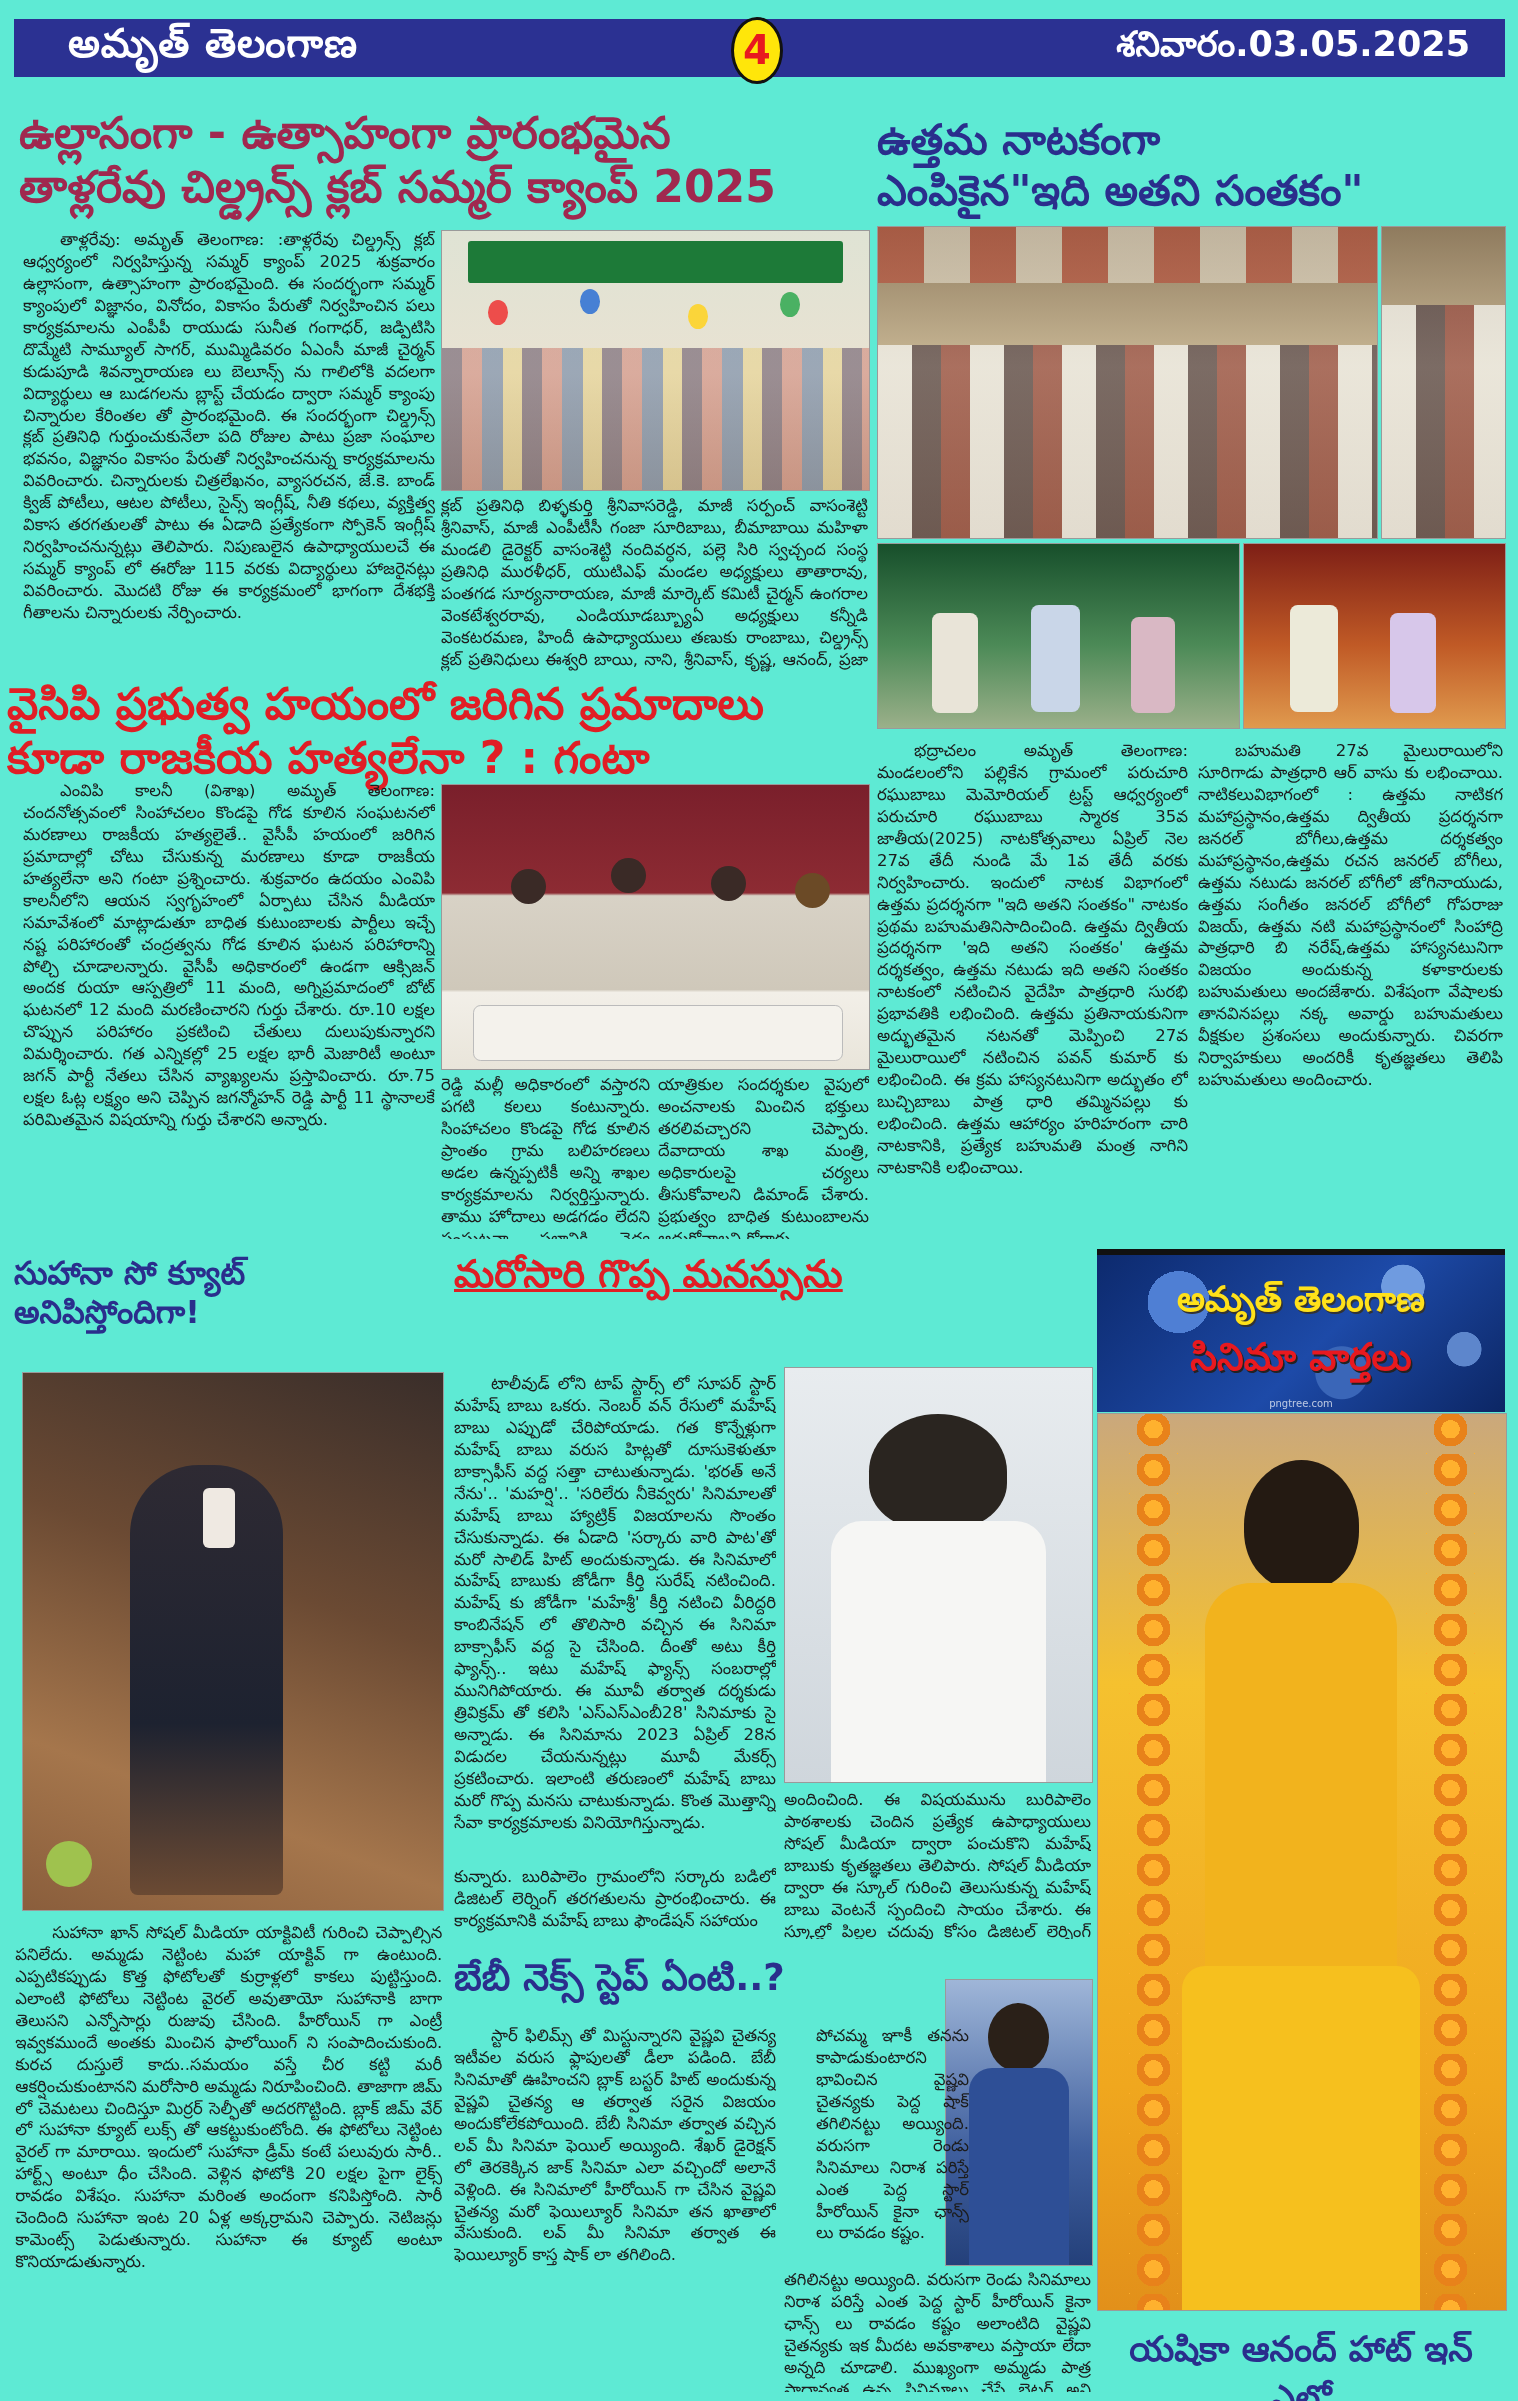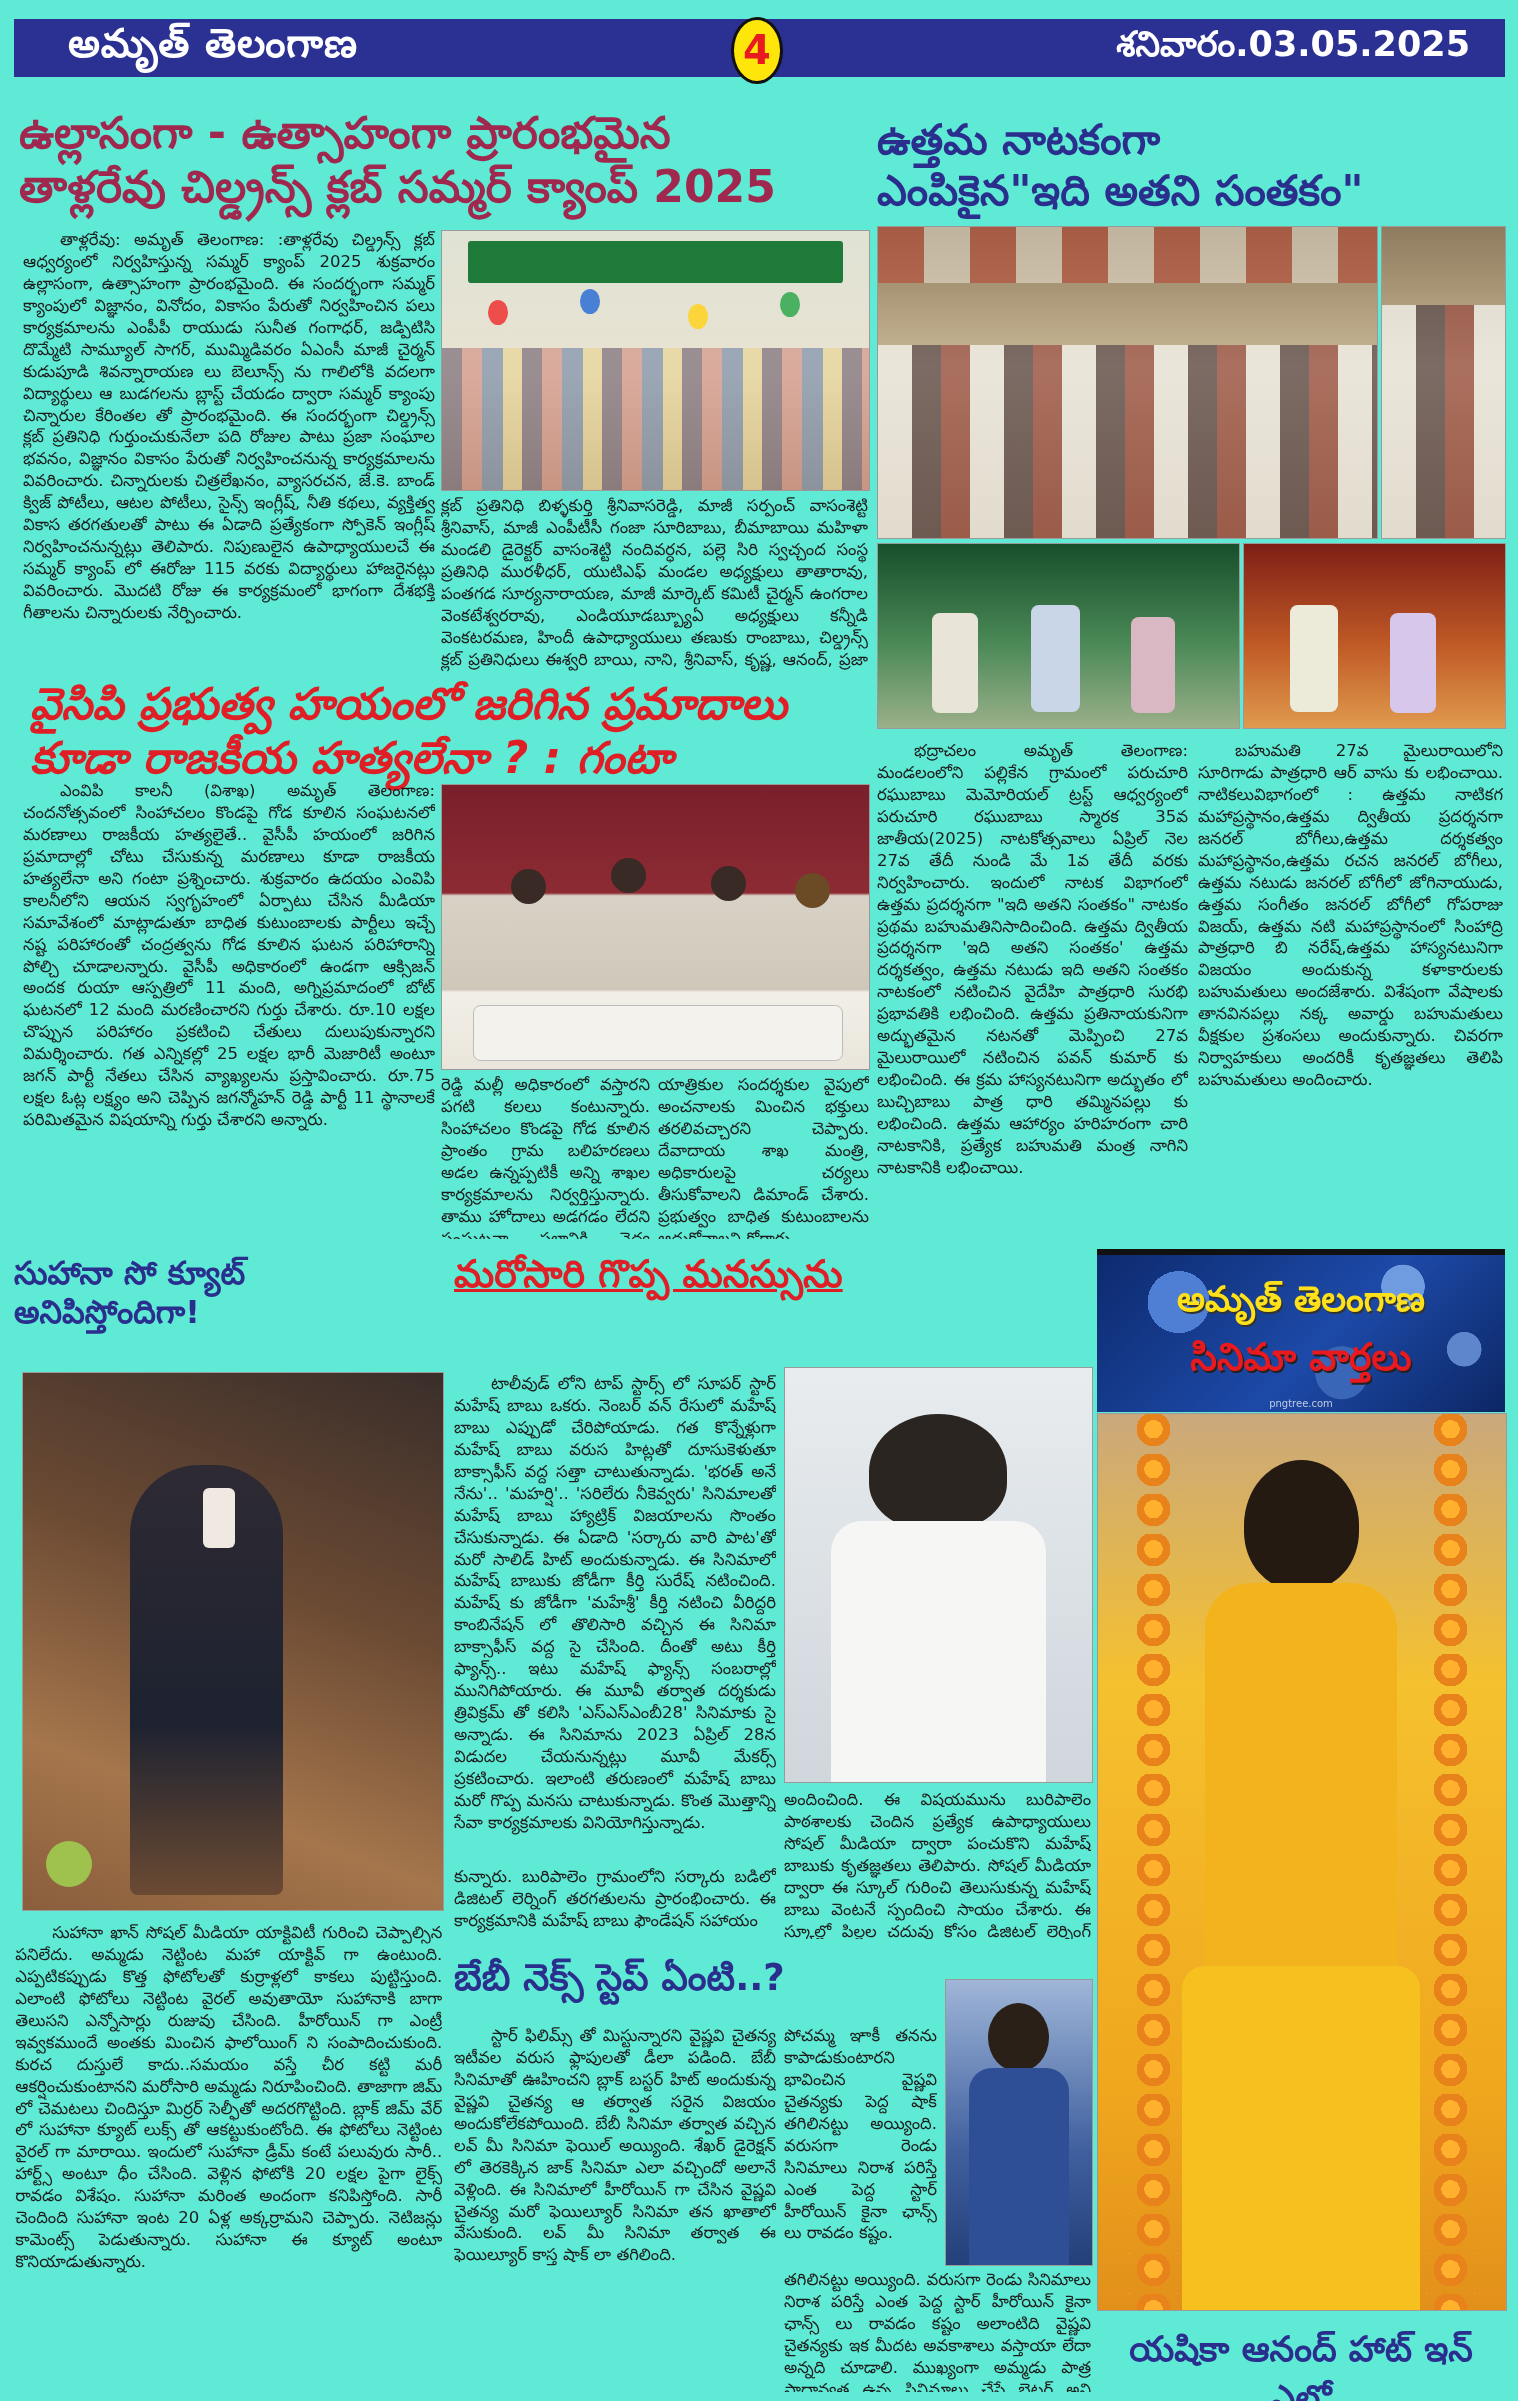--- a/index.html
+++ b/index.html
@@ -105,21 +105,21 @@
     <div class="fig" style="left:153px;top:61px;width:49px;height:107px;background:#c9d6e8;"></div>
     <div class="fig" style="left:253px;top:73px;width:44px;height:96px;background:#d9b8c4;"></div>
   </div>
   <div class="photo ph-stage-orange" style="left:1243px;top:543px;width:261px;height:184px;">
     <div class="fig" style="left:46px;top:61px;width:48px;height:107px;background:#ecead9;"></div>
     <div class="fig" style="left:146px;top:69px;width:46px;height:100px;background:#d7c7ea;"></div>
   </div>
   <div class="abs bodytext" style="left:877px;top:740px;width:311px;height:499px;">భద్రాచలం అమృత్ తెలంగాణ: మండలంలోని పల్లికేన గ్రామంలో పరుచూరి రఘుబాబు మెమోరియల్ ట్రస్ట్ ఆధ్వర్యంలో పరుచూరి రఘుబాబు స్మారక 35వ జాతీయ(2025) నాటకోత్సవాలు ఏప్రిల్ నెల 27వ తేదీ నుండి మే 1వ తేదీ వరకు నిర్వహించారు. ఇందులో నాటక విభాగంలో ఉత్తమ ప్రదర్శనగా "ఇది అతని సంతకం" నాటకం ప్రథమ బహుమతినిసాదించింది. ఉత్తమ ద్వితీయ ప్రదర్శనగా 'ఇది అతని సంతకం' ఉత్తమ దర్శకత్వం, ఉత్తమ నటుడు ఇది అతని సంతకం నాటకంలో నటించిన వైదేహి పాత్రధారి సురభి ప్రభావతికి లభించింది. ఉత్తమ ప్రతినాయకునిగా అద్భుతమైన నటనతో మెప్పించి 27వ మైలురాయిలో నటించిన పవన్ కుమార్ కు లభించింది. ఈ క్రమ హాస్యనటునిగా అద్భుతం లో బుచ్చిబాబు పాత్ర ధారి తమ్మినపల్లు కు లభించింది. ఉత్తమ ఆహార్యం హరిహరంగా చారి నాటకానికి, ప్రత్యేక బహుమతి మంత్ర నాగిని నాటకానికి లభించాయి.</div>
   <div class="abs bodytext" style="left:1198px;top:740px;width:305px;height:499px;">బహుమతి 27వ మైలురాయిలోని సూరిగాడు పాత్రధారి ఆర్ వాసు కు లభించాయి. నాటికలువిభాగంలో : ఉత్తమ నాటికగ మహాప్రస్థానం,ఉత్తమ ద్వితీయ ప్రదర్శనగా జనరల్ బోగీలు,ఉత్తమ దర్శకత్వం మహాప్రస్థానం,ఉత్తమ రచన జనరల్ బోగీలు, ఉత్తమ నటుడు జనరల్ బోగీలో జోగినాయుడు, ఉత్తమ సంగీతం జనరల్ బోగీలో గోపరాజు విజయ్, ఉత్తమ నటి మహాప్రస్థానంలో సింహాద్రి పాత్రధారి బి నరేష్,ఉత్తమ హాస్యనటునిగా విజయం అందుకున్న కళాకారులకు బహుమతులు అందజేశారు. విశేషంగా వేషాలకు తానవినపల్లు నక్క అవార్డు బహుమతులు వీక్షకుల ప్రశంసలు అందుకున్నారు. చివరగా నిర్వాహకులు అందరికీ కృతజ్ఞతలు తెలిపి బహుమతులు అందించారు.</div>
 
-  <div class="abs hl hl-red" style="left:30px;top:677px;width:848px;font-style:italic;">
+  <div class="abs hl hl-red" style="left:7px;top:677px;width:848px;">
     <div>వైసిపి ప్రభుత్వ హయంలో జరిగిన ప్రమాదాలు</div>
     <div>కూడా రాజకీయ హత్యలేనా ? : గంటా</div>
   </div>
   <div class="abs bodytext" style="left:23px;top:780px;width:412px;height:460px;">ఎంవిపి కాలనీ (విశాఖ) అమృత్ తెలంగాణ: చందనోత్సవంలో సింహాచలం కొండపై గోడ కూలిన సంఘటనలో మరణాలు రాజకీయ హత్యలైతే.. వైసీపీ హయంలో జరిగిన ప్రమాదాల్లో చోటు చేసుకున్న మరణాలు కూడా రాజకీయ హత్యలేనా అని గంటా ప్రశ్నించారు. శుక్రవారం ఉదయం ఎంవిపి కాలనీలోని ఆయన స్వగృహంలో ఏర్పాటు చేసిన మీడియా సమావేశంలో మాట్లాడుతూ బాధిత కుటుంబాలకు పార్టీలు ఇచ్చే నష్ట పరిహారంతో చంద్రత్వను గోడ కూలిన ఘటన పరిహారాన్ని పోల్చి చూడాలన్నారు. వైసీపీ అధికారంలో ఉండగా ఆక్సిజన్ అందక రుయా ఆస్పత్రిలో 11 మంది, అగ్నిప్రమాదంలో బోట్ ఘటనలో 12 మంది మరణించారని గుర్తు చేశారు. రూ.10 లక్షల చొప్పున పరిహారం ప్రకటించి చేతులు దులుపుకున్నారని విమర్శించారు. గత ఎన్నికల్లో 25 లక్షల భారీ మెజారిటీ అంటూ జగన్ పార్టీ నేతలు చేసిన వ్యాఖ్యలను ప్రస్తావించారు. రూ.75 లక్షల ఓట్ల లక్ష్యం అని చెప్పిన జగన్మోహన్ రెడ్డి పార్టీ 11 స్థానాలకే పరిమితమైన విషయాన్ని గుర్తు చేశారని అన్నారు.</div>
   <div class="photo ph-press" style="left:441px;top:784px;width:427px;height:284px;">
     <div class="head" style="left:69px;top:84px;"></div>
     <div class="head" style="left:169px;top:73px;"></div>
     <div class="head" style="left:269px;top:81px;"></div>
     <div class="head" style="left:353px;top:88px;background:#6b4a26;"></div>
     <div class="fig" style="left:31px;bottom:7.7px;width:368px;height:54px;background:#f4f2ec;border:0.8px solid #bbb;"></div>
@@ -148,21 +148,21 @@
   </div>
   <div class="abs bodytext" style="left:784px;top:1789px;width:307px;height:150px;text-indent:0;">అందించింది. ఈ విషయమును బురిపాలెం పాఠశాలకు చెందిన ప్రత్యేక ఉపాధ్యాయులు సోషల్ మీడియా ద్వారా పంచుకొని మహేష్ బాబుకు కృతజ్ఞతలు తెలిపారు. సోషల్ మీడియా ద్వారా ఈ స్కూల్ గురించి తెలుసుకున్న మహేష్ బాబు వెంటనే స్పందించి సాయం చేశారు. ఈ స్కూల్లో పిల్లల చదువు కోసం డిజిటల్ లెర్నింగ్ తరగతులను ప్రారంభించారు.</div>
   <div class="abs bodytext" style="left:454px;top:1866px;width:322px;height:77px;text-indent:0;">కున్నారు. బురిపాలెం గ్రామంలోని సర్కారు బడిలో డిజిటల్ లెర్నింగ్ తరగతులను ప్రారంభించారు. ఈ కార్యక్రమానికి మహేష్ బాబు ఫౌండేషన్ సహాయం</div>
 
   <div class="abs hl hl-sm-blue" style="left:454px;top:1955px;width:537px;font-size:37px;">బేబీ నెక్స్ స్టెప్ ఏంటి..?</div>
   <div class="photo ph-bluegirl" style="left:945px;top:1979px;width:146px;height:285px;">
     <div class="fig" style="left:42px;top:23px;width:61px;height:69px;background:#2a2018;border-radius:50%;"></div>
     <div class="fig" style="left:23px;top:88px;width:100px;height:199px;background:#2e4f96;border-radius:23px 23px 0 0;"></div>
   </div>
   <div class="abs bodytext" style="left:454px;top:2025px;width:322px;height:368px;">స్టార్ ఫిలిమ్స్ తో మిస్టున్నారని వైష్ణవి చైతన్య ఇటీవల వరుస ఫ్లాపులతో డీలా పడింది. బేబీ సినిమాతో ఊహించని బ్లాక్ బస్టర్ హిట్ అందుకున్న వైష్ణవి చైతన్య ఆ తర్వాత సరైన విజయం అందుకోలేకపోయింది. బేబీ సినిమా తర్వాత వచ్చిన లవ్ మీ సినిమా ఫెయిల్ అయ్యింది. శేఖర్ డైరెక్షన్ లో తెరకెక్కిన జాక్ సినిమా ఎలా వచ్చిందో అలానే వెళ్లింది. ఈ సినిమాలో హీరోయిన్ గా చేసిన వైష్ణవి చైతన్య మరో ఫెయిల్యూర్ సినిమా తన ఖాతాలో వేసుకుంది. లవ్ మీ సినిమా తర్వాత ఈ ఫెయిల్యూర్ కాస్త షాక్ లా తగిలింది.</div>
-  <div class="abs bodytext" style="left:784px;top:2025px;width:153px;height:234px;text-indent:0;">పోచమ్మ ఞాకీ తనను కాపాడుకుంటారని భావించిన వైష్ణవి చైతన్యకు పెద్ద షాక్ తగిలినట్టు అయ్యింది. వరుసగా రెండు సినిమాలు నిరాశ పరిస్తే ఎంత పెద్ద స్టార్ హీరోయిన్ కైనా ఛాన్స్ లు రావడం కష్టం.</div>
+  <div class="abs bodytext" style="left:816px;top:2025px;width:153px;height:234px;text-indent:0;">పోచమ్మ ఞాకీ తనను కాపాడుకుంటారని భావించిన వైష్ణవి చైతన్యకు పెద్ద షాక్ తగిలినట్టు అయ్యింది. వరుసగా రెండు సినిమాలు నిరాశ పరిస్తే ఎంత పెద్ద స్టార్ హీరోయిన్ కైనా ఛాన్స్ లు రావడం కష్టం.</div>
   <div class="abs bodytext" style="left:784px;top:2269px;width:307px;height:123px;text-indent:0;">తగిలినట్టు అయ్యింది. వరుసగా రెండు సినిమాలు నిరాశ పరిస్తే ఎంత పెద్ద స్టార్ హీరోయిన్ కైనా ఛాన్స్ లు రావడం కష్టం అలాంటిది వైష్ణవి చైతన్యకు ఇక మీదట అవకాశాలు వస్తాయా లేదా అన్నది చూడాలి. ముఖ్యంగా అమ్మడు పాత్ర ప్రాధాన్యత ఉన్న సినిమాలు చేస్తే బెటర్ అని ఆడియన్స్ భావిస్తున్నారు.</div>
 
   <div class="abs banner-cinema" style="left:1097px;top:1249px;width:408px;height:157px;">
     <div class="banner-l1">అమృత్ తెలంగాణ</div>
     <div class="banner-l2">సినిమా వార్తలు</div>
     <div class="banner-wm">pngtree.com</div>
   </div>
   <div class="photo ph-yellow" style="left:1097px;top:1413px;width:408px;height:896px;">
     <div class="garland" style="left:31px;"></div>
     <div class="garland" style="right:31px;"></div>

